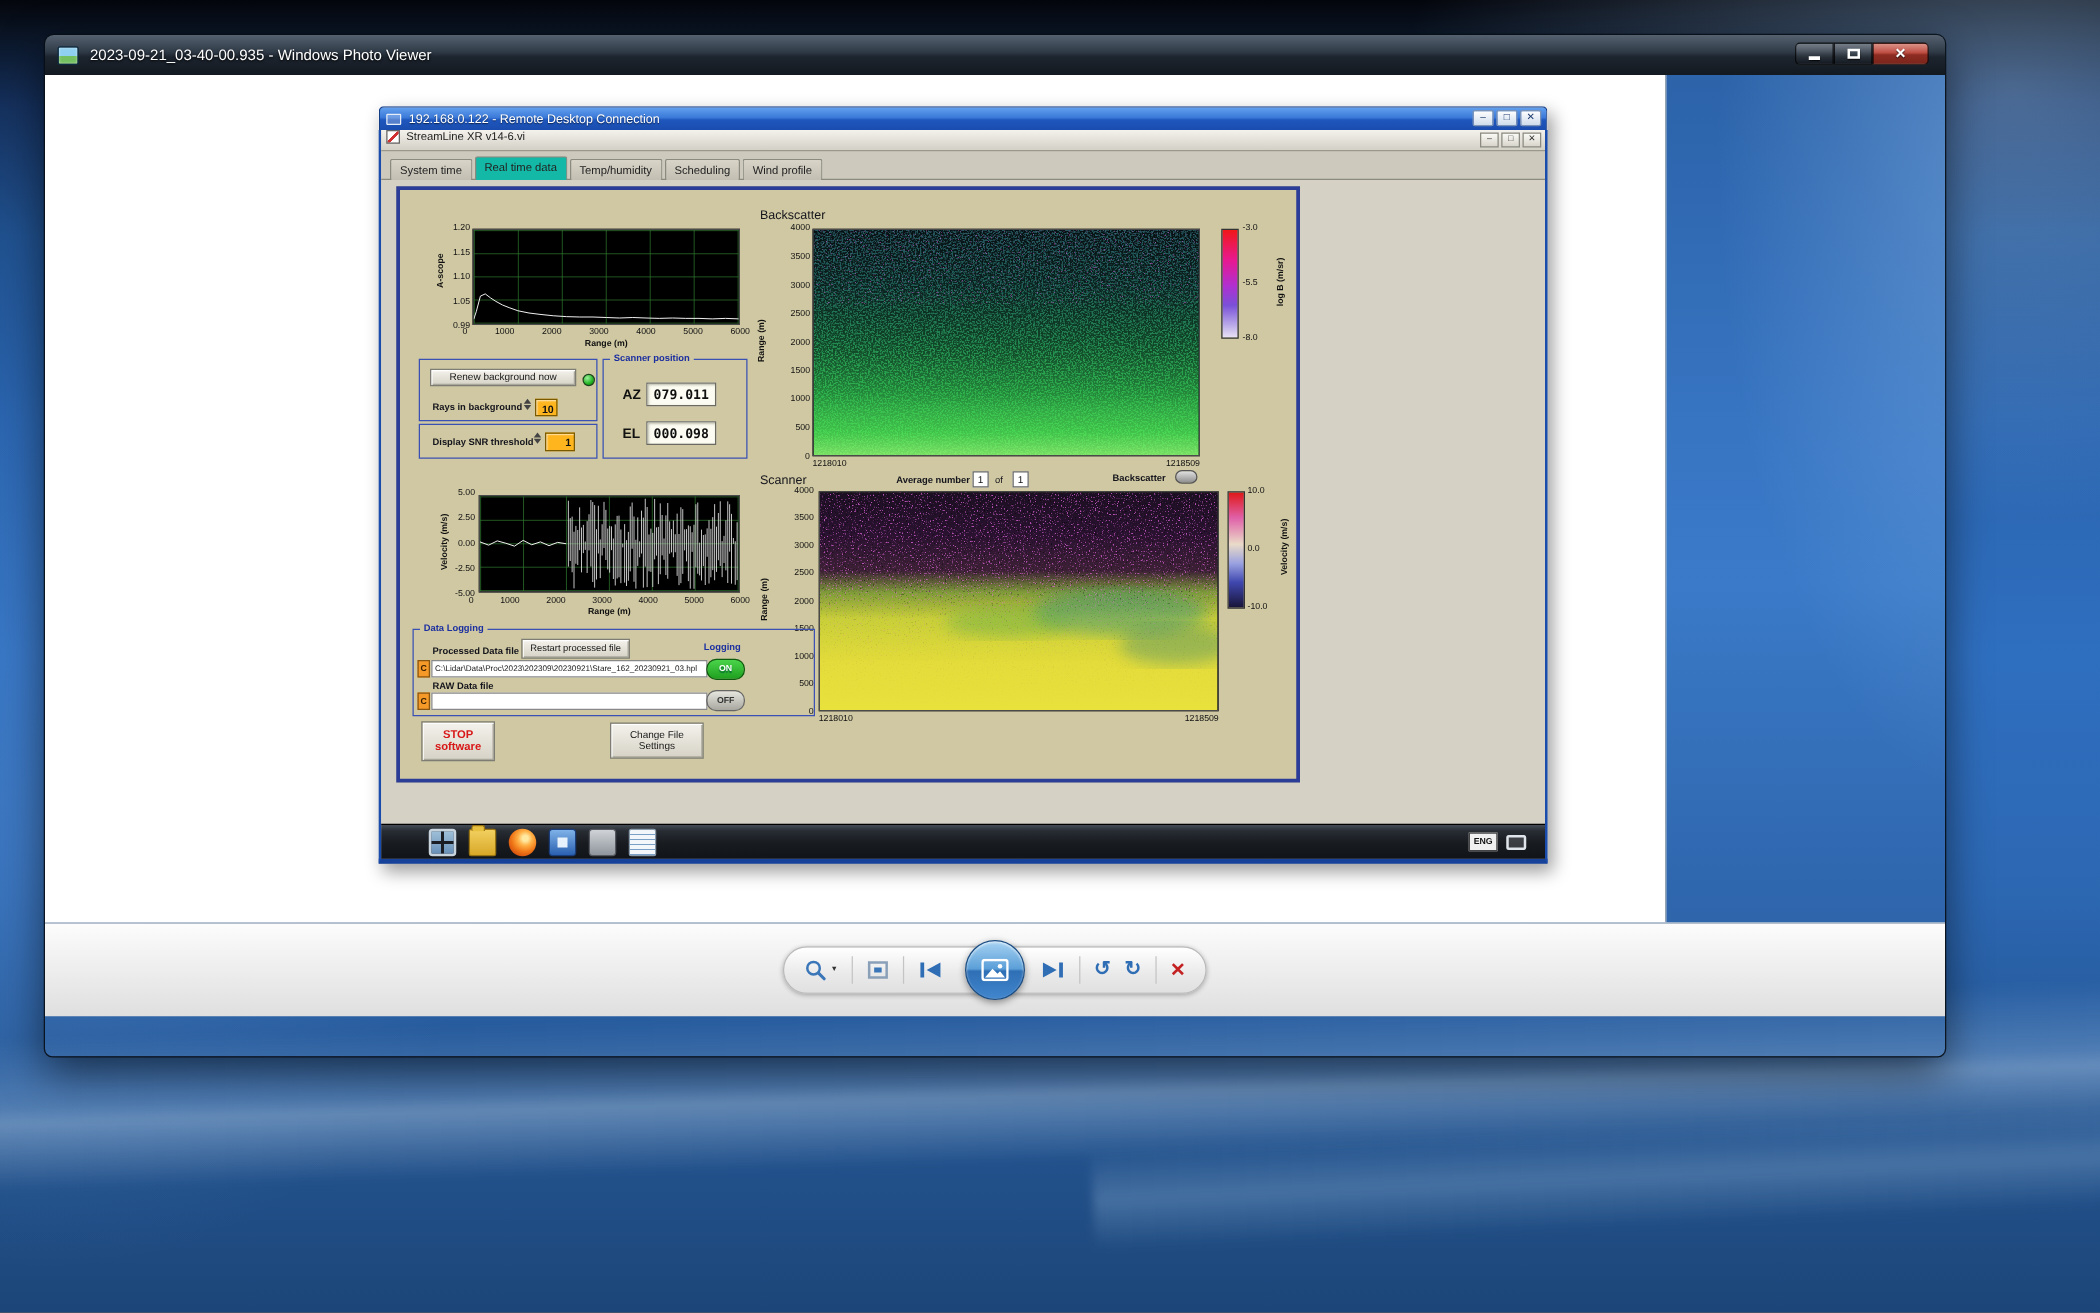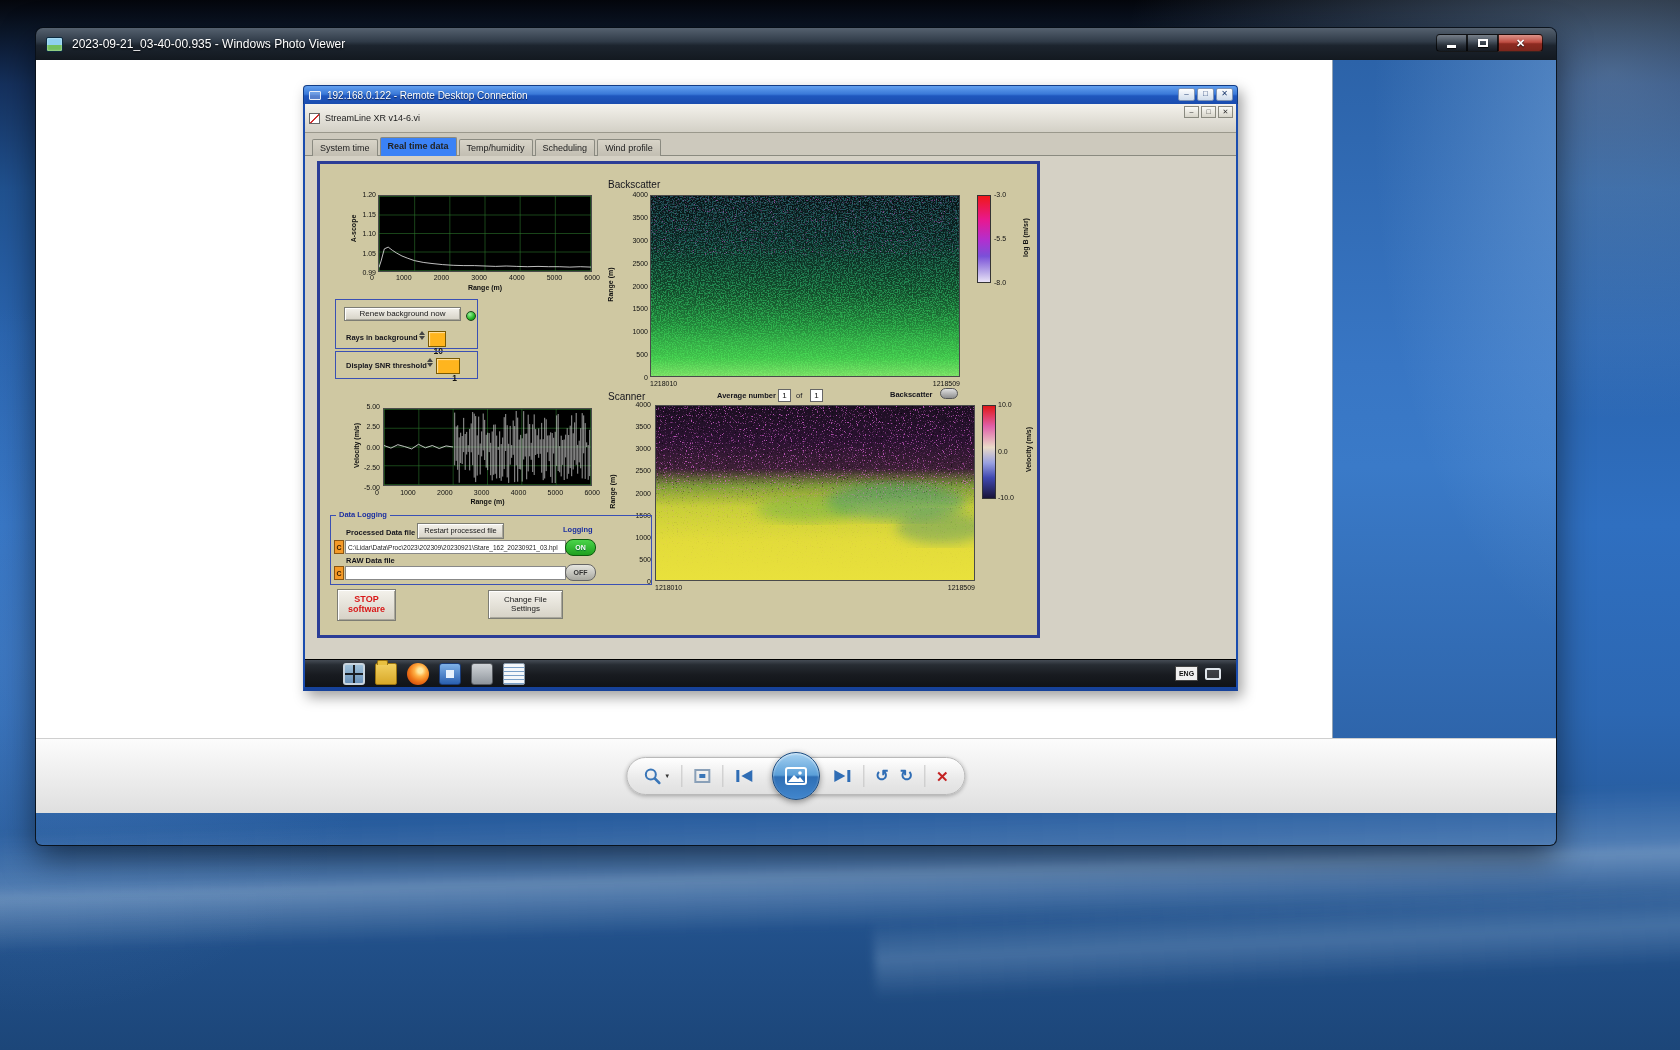--- a/index.html
+++ b/index.html
@@ -45,43 +45,43 @@
 
 .rdp{left:267px;top:25px;width:935px;height:606px;border-radius:4px 4px 0 0;box-shadow:4px 6px 14px rgba(0,0,0,.38)}
 .rdp-tb{height:19px;background:linear-gradient(180deg,#63a0ef 0%,#3a79d8 45%,#1f57be 55%,#1a4cae 100%);border:1px solid #123c85;border-bottom:none;border-radius:4px 4px 0 0;display:flex;align-items:center;padding:0 5px;position:relative}
 .rdp-icon{width:12px;height:9px;border:1px solid #e8eef8;background:rgba(255,255,255,.25);border-radius:1px}
 .rdp-title{color:#fff;font-size:10px;margin-left:6px;text-shadow:0 1px 1px rgba(0,0,0,.6);white-space:nowrap}
 .rdp-btns{position:absolute;right:4px;top:2px;display:flex;gap:2px}
 .rdp-btn{width:17px;height:13px;background:linear-gradient(#fefefe,#cfdcec);border:1px solid #7d93b5;border-radius:2px;font-size:8px;line-height:10px;text-align:center;color:#1c3a6e;cursor:pointer}
 .rdp-body{height:587px;border-left:2px solid #1a4cae;border-right:2px solid #1a4cae;border-bottom:4px solid #16429a;background:#9aa4ae;position:relative}
 
 .sl{left:0;top:0;width:931px;height:555px;background:#d5d1c5}
-.sl-tb{height:29px;background:linear-gradient(180deg,#f4f2ec,#d3d0c6);border-bottom:1px solid #9a988c;display:flex;align-items:center;padding:0 4px;position:relative}
+.sl-tb{height:17px;background:linear-gradient(180deg,#f4f2ec,#d3d0c6);border-bottom:1px solid #9a988c;display:flex;align-items:flex-start;padding:0 4px;position:relative}
 .sl-icon{width:11px;height:11px;background:linear-gradient(135deg,#fff 0 45%,#d03030 45% 60%,#fff 60%);border:1px solid #666}
 .sl-title{font-size:9px;color:#222;margin-left:5px;white-space:nowrap}
 .sl-btns{position:absolute;right:3px;top:2px;display:flex;gap:2px}
 .sl-btn{width:15px;height:12px;background:linear-gradient(#fafaf6,#d8d5ca);border:1px solid #8a8a80;font-size:7px;line-height:9px;text-align:center;color:#333;cursor:pointer}
 .sl-tabs{height:23px;background:#cdc9bd;display:flex;align-items:flex-end;padding-left:7px;border-bottom:1px solid #8a8a80}
 .tab{font-size:9px;color:#222;padding:3px 7px;border:1px solid #8a8a80;border-bottom:none;background:linear-gradient(#d8d4c8,#c2beb2);border-radius:2px 2px 0 0;margin-right:2px;margin-bottom:-1px;cursor:pointer;white-space:nowrap}
-.tab.sel{background:#3b82f6;font-weight:bold;padding-bottom:5px;position:relative;z-index:2}
+.tab.sel{background:#14b8a6;font-weight:normal;padding-bottom:5px;position:relative;z-index:2}
 .sl-client{height:515px;background:#d5d1c5;position:relative}
 .panel{left:12px;top:5px;width:723px;height:477px;background:#cfc8a2;border:3px solid #2b3d96;position:relative}
 
 .plot{background:#000;border:1px solid #4a4a4a}
 .yticks{display:flex;flex-direction:column;justify-content:space-between;align-items:flex-end;font-size:7px;color:#111;line-height:1}
 .yticks.lft{align-items:flex-start}
 .xticks{display:flex;justify-content:space-between;font-size:7px;color:#111;line-height:1}
 .vlabel{width:80px;text-align:center;transform:rotate(-90deg);font-size:7px;font-weight:bold;color:#101010;line-height:1}
 .axlabel{text-align:center;font-size:7px;font-weight:bold;color:#101010}
 .seclabel{font-size:10px;color:#15151c}
 .grp{border:1px solid #3a50b4;position:absolute}
 .grp-legend{position:absolute;top:-5px;left:5px;background:#cfc8a2;padding:0 3px;font-size:7.5px;font-weight:bold;color:#1c2fa0;line-height:1;white-space:nowrap}
 .btn97{background:linear-gradient(#f4f2ec,#d6d2c6);border:1px solid #7d7d74;box-shadow:inset 1px 1px 0 #fff,inset -1px -1px 0 #a9a79c;font-size:8px;color:#181818;display:flex;align-items:center;justify-content:center;text-align:center;cursor:pointer;line-height:1.1}
 .lbl{font-size:7.5px;font-weight:bold;color:#14141c;line-height:1;white-space:nowrap}
-.numbox{background:#ffb51e;border:1px solid #7a5a00;box-shadow:inset 1px 1px 1px rgba(255,255,255,.6);font-size:8.5px;font-weight:bold;color:#111;text-align:right;padding:14px 2px 0 0;line-height:1.2}
+.numbox{background:#ffb51e;border:1px solid #7a5a00;box-shadow:inset 1px 1px 1px rgba(255,255,255,.6);font-size:8.5px;font-weight:bold;color:#111;text-align:right;padding:2px 2px 0 0;line-height:1.2}
 .smbox{background:#fff;border:1px solid #666;font-size:8px;color:#111;text-align:center;line-height:11px}
 .valbox{background:#fcfcf2;border:1px solid #6a6a60;box-shadow:inset 1px 1px 2px #b8b8a8;font-family:"DejaVu Sans Mono",monospace;font-size:10.5px;font-weight:bold;color:#101010;display:flex;align-items:center;justify-content:center}
 .led{border-radius:50%;background:radial-gradient(circle at 35% 30%,#9cf09c,#23b523 60%,#0d7a0d);border:1px solid #1c441c}
 .spin{display:flex;flex-direction:column;justify-content:center;gap:1px;cursor:pointer}
 .spin i{width:0;height:0;border-left:3px solid transparent;border-right:3px solid transparent;display:block}
 .spin .up{border-bottom:4px solid #444}
 .spin .dn{border-top:4px solid #444}
 .toggle{display:flex;align-items:center;justify-content:center;font-size:7px;font-weight:bold;border-radius:8px;cursor:pointer}
 .toggle.on{background:linear-gradient(#4ad44a,#1fa01f);border:1px solid #0e5a0e;color:#fff;text-shadow:0 1px 1px #063}
 .toggle.off{background:linear-gradient(#e6e6e0,#a8a8a0);border:1px solid #666;color:#333}
@@ -206,20 +206,27 @@
                 </div>
                 <div class="grp" style="left:15px;top:187px;width:143px;height:28px">
                   <div class="a lbl" style="left:10px;top:10px">Display SNR threshold</div>
                   <div class="a spin" style="left:91px;top:6px">
                       <i class="up"></i>
                       <i class="dn"></i>
                     </div>
                   <div class="a numbox" style="left:100px;top:6px;width:24px;height:15px">1</div>
                 </div>
 
+                <div class="grp" style="left:162px;top:135px;width:116px;height:80px">
+                  <div class="grp-legend">Scanner position</div>
+                  <div class="a" style="left:15px;top:22px;font-size:11px;font-weight:bold;color:#111">AZ</div>
+                  <div class="a valbox" style="left:34px;top:18px;width:56px;height:19px">079.011</div>
+                  <div class="a" style="left:15px;top:53px;font-size:11px;font-weight:bold;color:#111">EL</div>
+                  <div class="a valbox" style="left:34px;top:49px;width:56px;height:19px">000.098</div>
+                </div>
 
                 <div class="a seclabel" style="left:288px;top:15px">Backscatter</div>
                 <div class="a vlabel" style="left:250px;top:117px">Range (m)</div>
                 <div class="a yticks" style="left:298px;top:27px;width:30px;height:190px">
                     <span>4000</span>
                     <span>3500</span>
                     <span>3000</span>
                     <span>2500</span>
                     <span>2000</span>
                     <span>1500</span>

